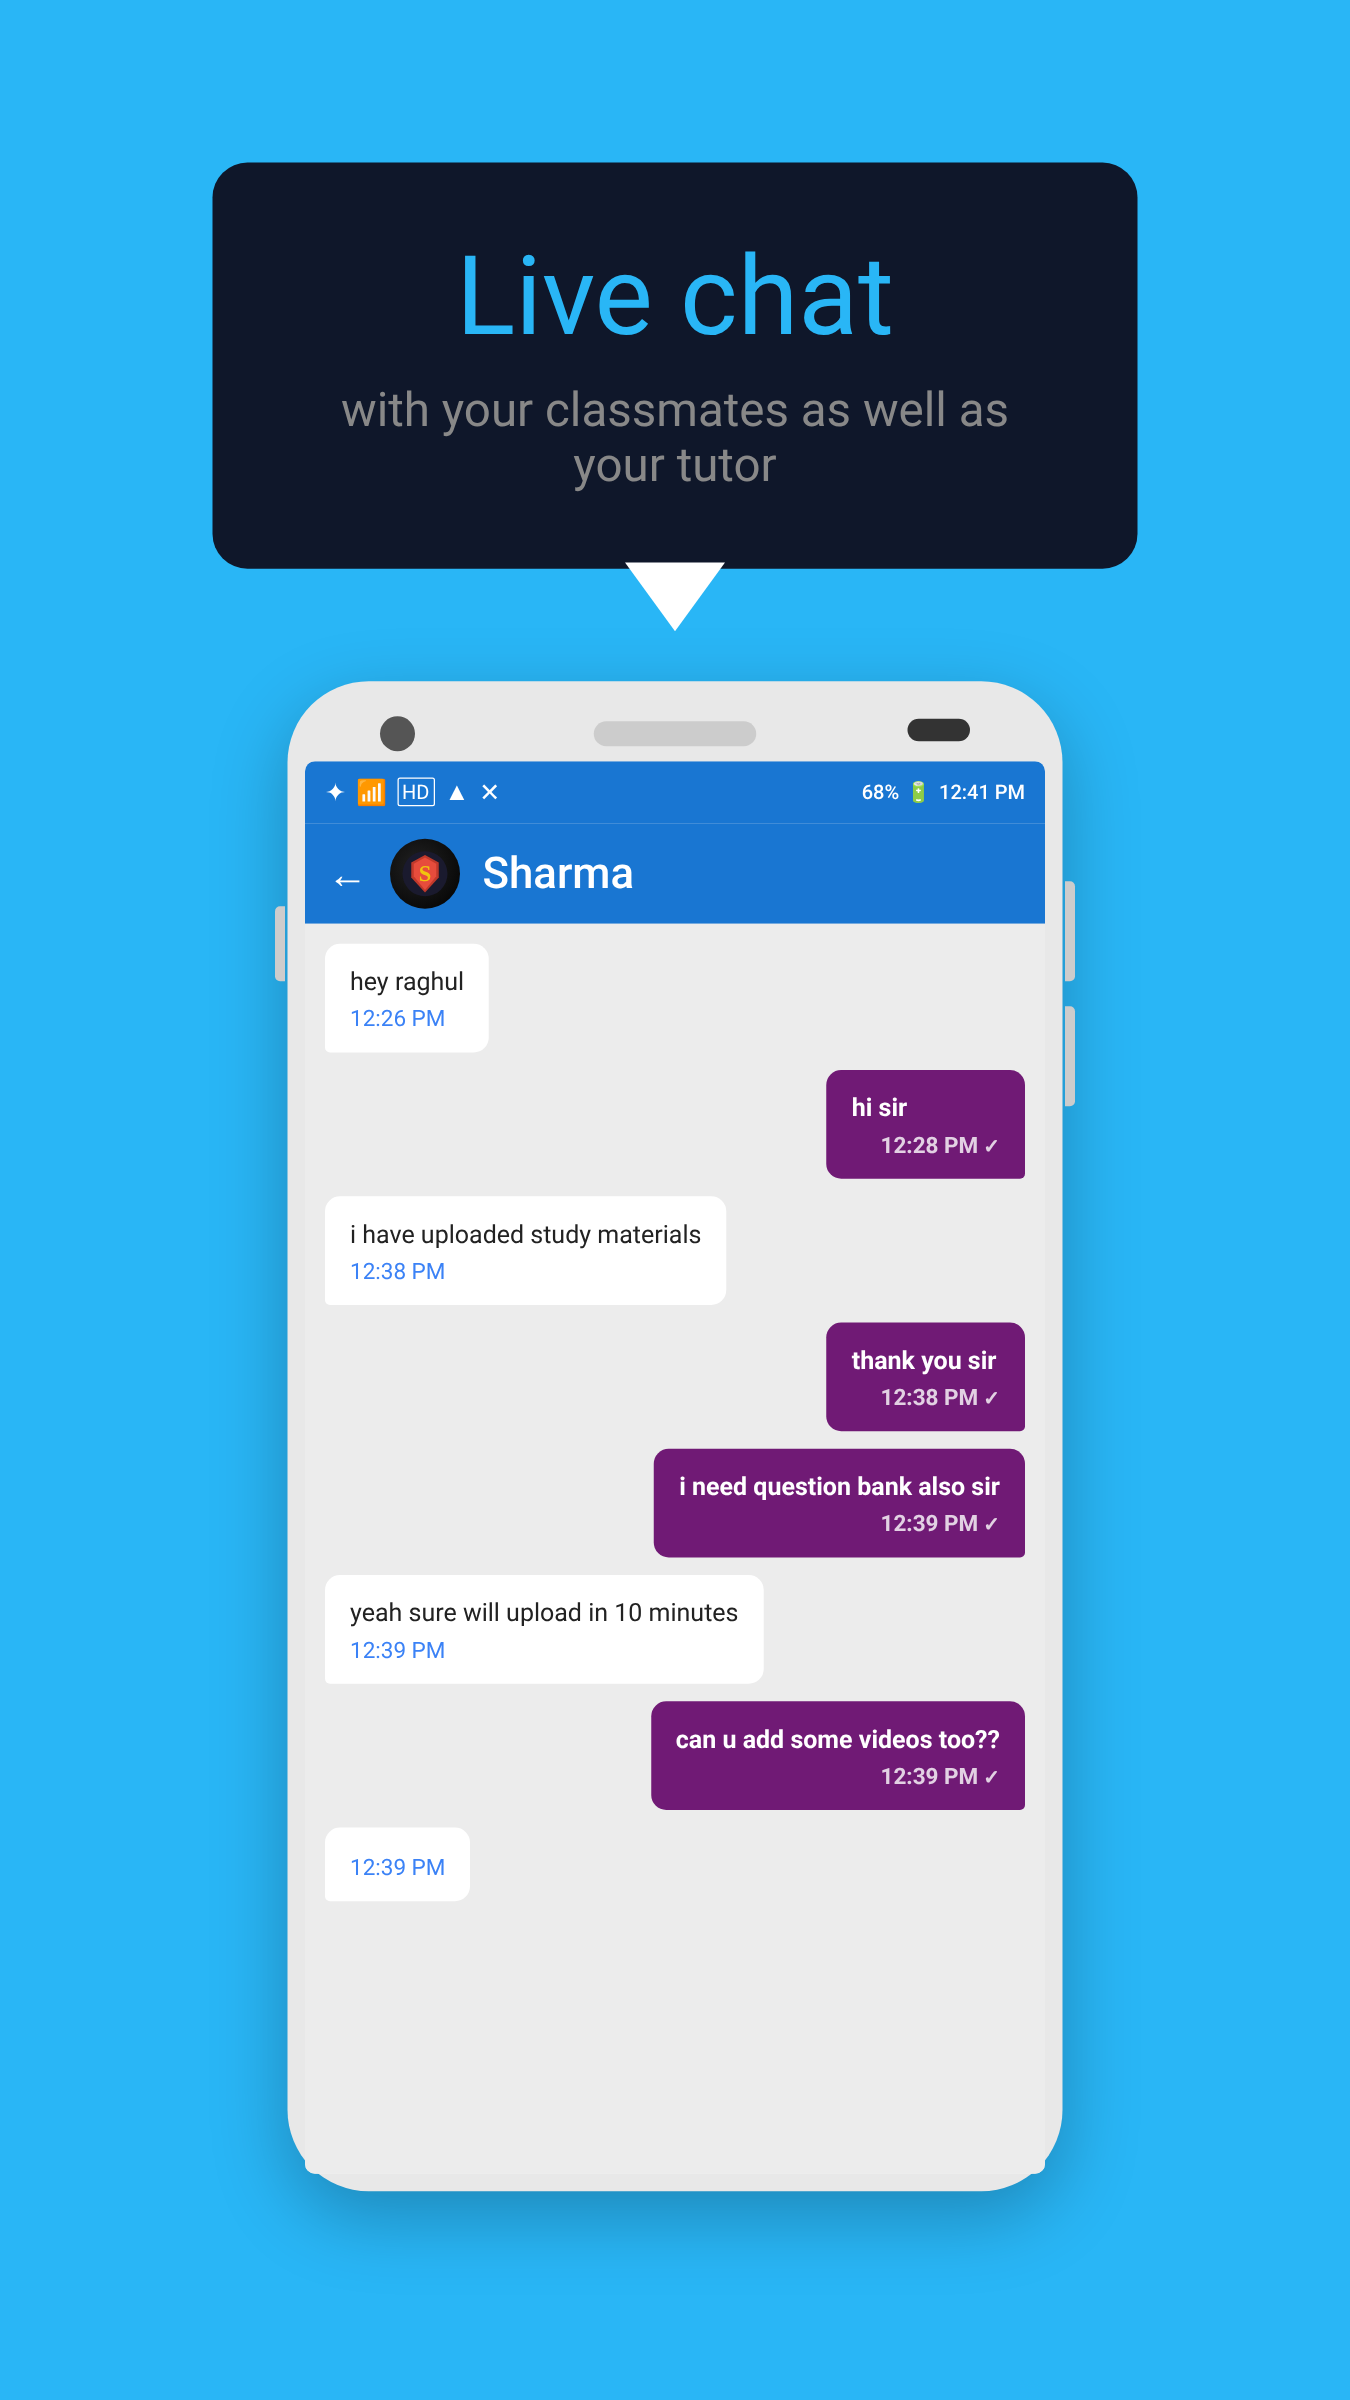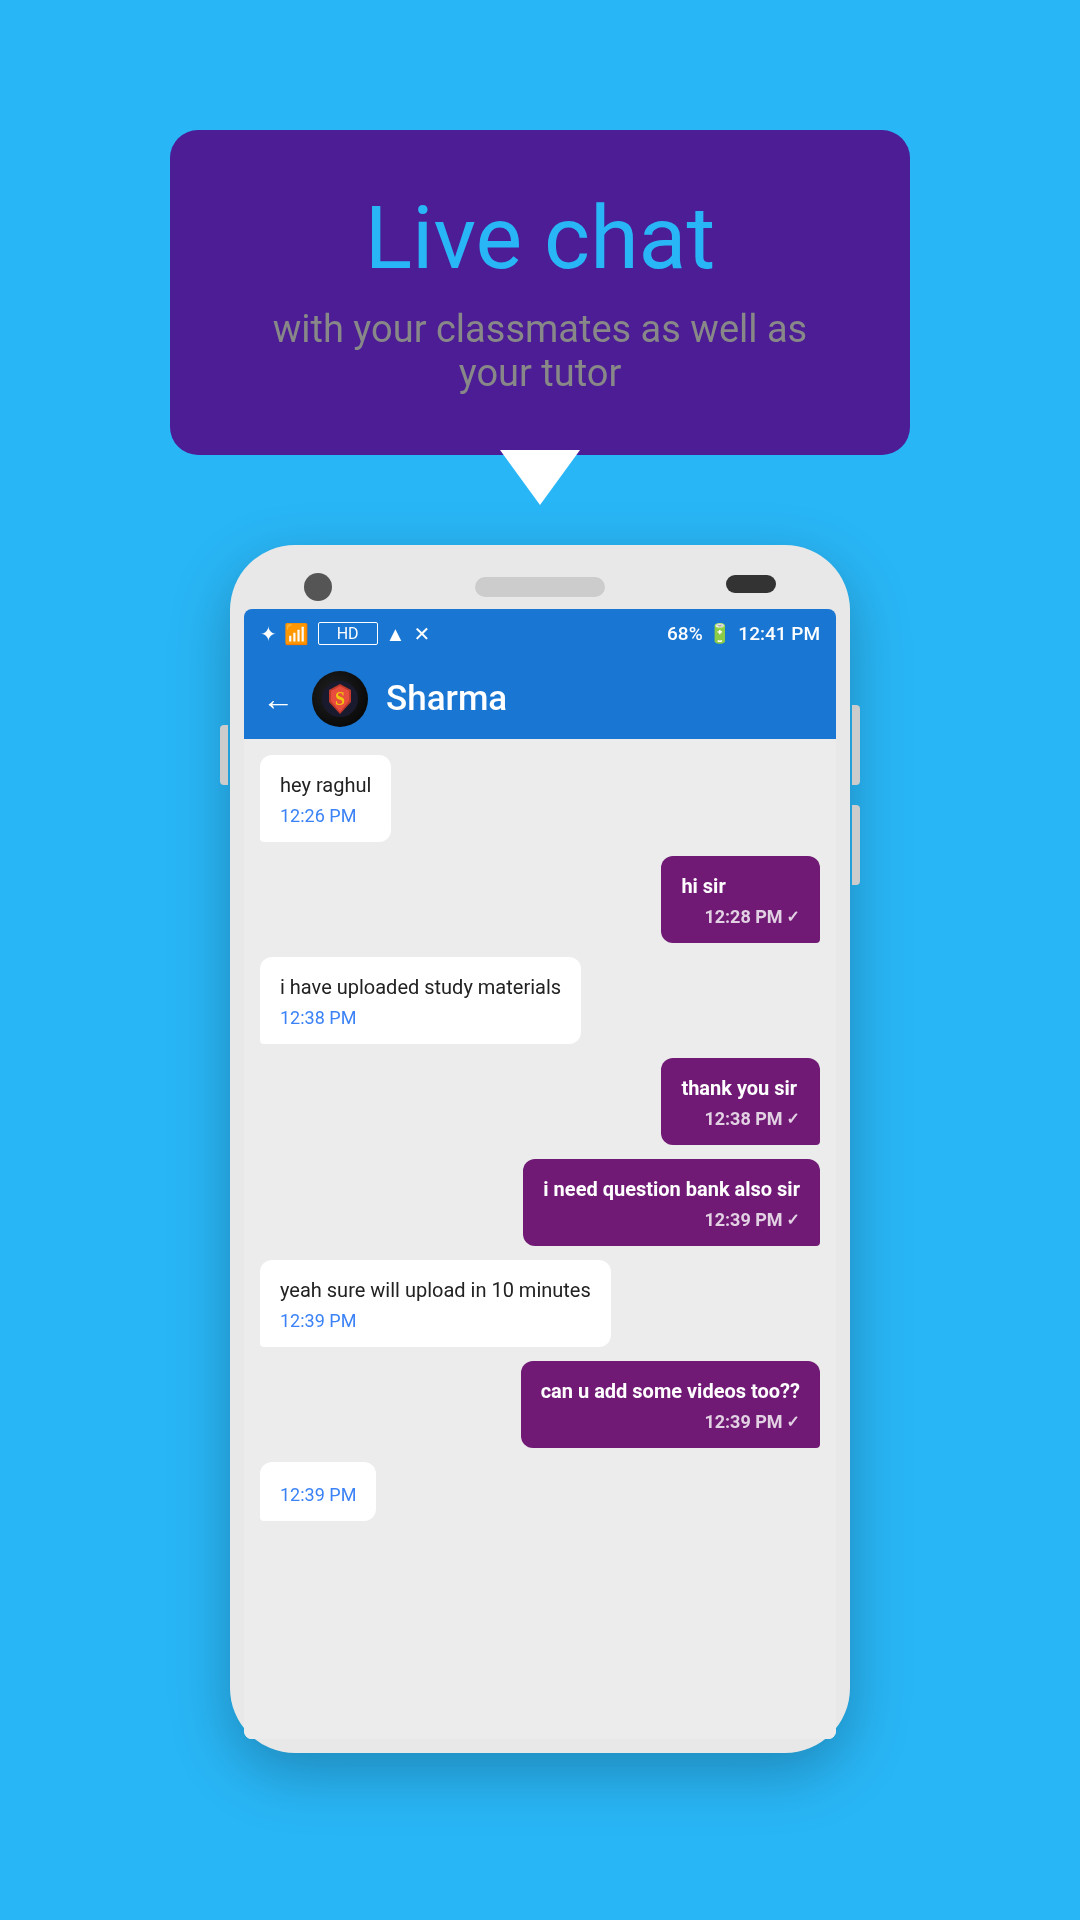--- a/index.html
+++ b/index.html
@@ -10,21 +10,21 @@
       background-color: #29b6f6;
       font-family: 'Roboto', Arial, sans-serif;
       display: flex;
       flex-direction: column;
       align-items: center;
       overflow: hidden;
     }
 
     
     .speech-bubble {
-      background: #4c1d95;
+      background: #0f172a;
       border-radius: 28px;
       padding: 60px 70px 60px 70px;
       margin-top: 130px;
       width: 740px;
       text-align: center;
       position: relative;
     }
     .speech-bubble::after {
       content: '';
       position: absolute;
@@ -123,21 +123,21 @@
 
     .status-left {
       display: flex;
       align-items: center;
       gap: 8px;
     }
     .status-right {
       display: flex;
       align-items: center;
       gap: 6px;
-      font-size: 19px;
+      font-size: 16px;
       font-weight: 500;
     }
 
     
     .app-bar {
       background: #1976d2;
       height: 80px;
       display: flex;
       align-items: center;
       padding: 0 18px;
@@ -276,21 +276,21 @@
       <div class="phone-speaker"></div>
       <div class="phone-home-btn"></div>
     </div>
 
     <div class="phone-screen">
 
       <div class="status-bar">
         <div class="status-left">
           <span>✦</span>
           <span>📶</span>
-          <span style="font-size:16px;border:1px solid #fff;padding:1px 18px;border-radius:2px;">HD</span>
+          <span style="font-size:16px;border:1px solid #fff;padding:1px 3px;border-radius:2px;">HD</span>
           <span>▲</span>
           <span>✕</span>
         </div>
         <div class="status-right">
           <span>68%</span>
           <span>🔋</span>
           <span>12:41 PM</span>
         </div>
       </div>
 

